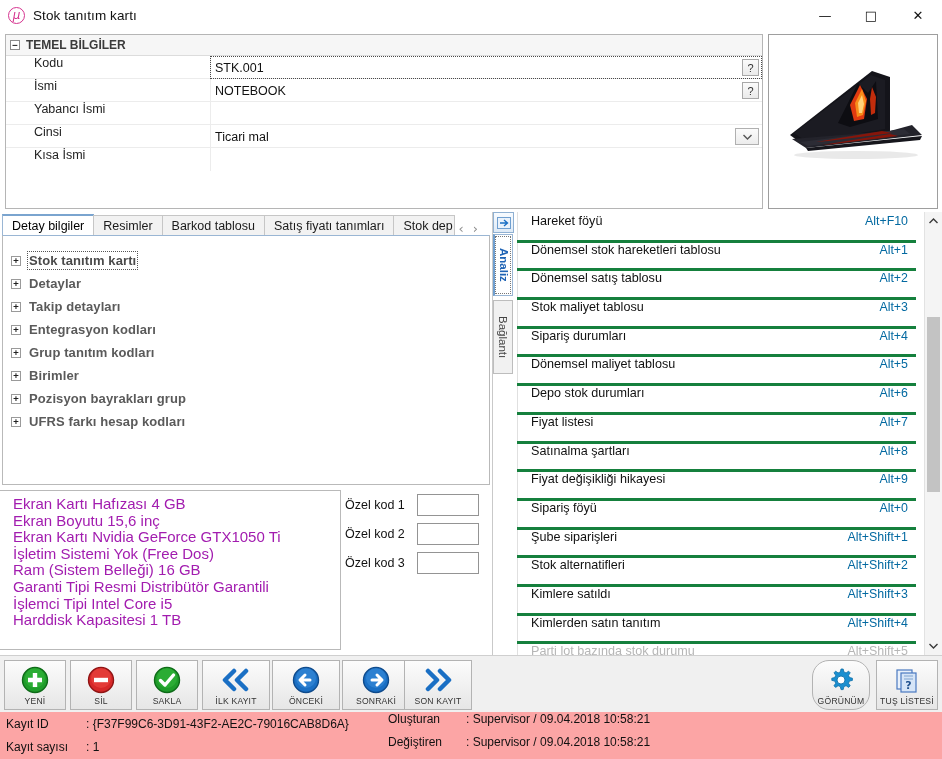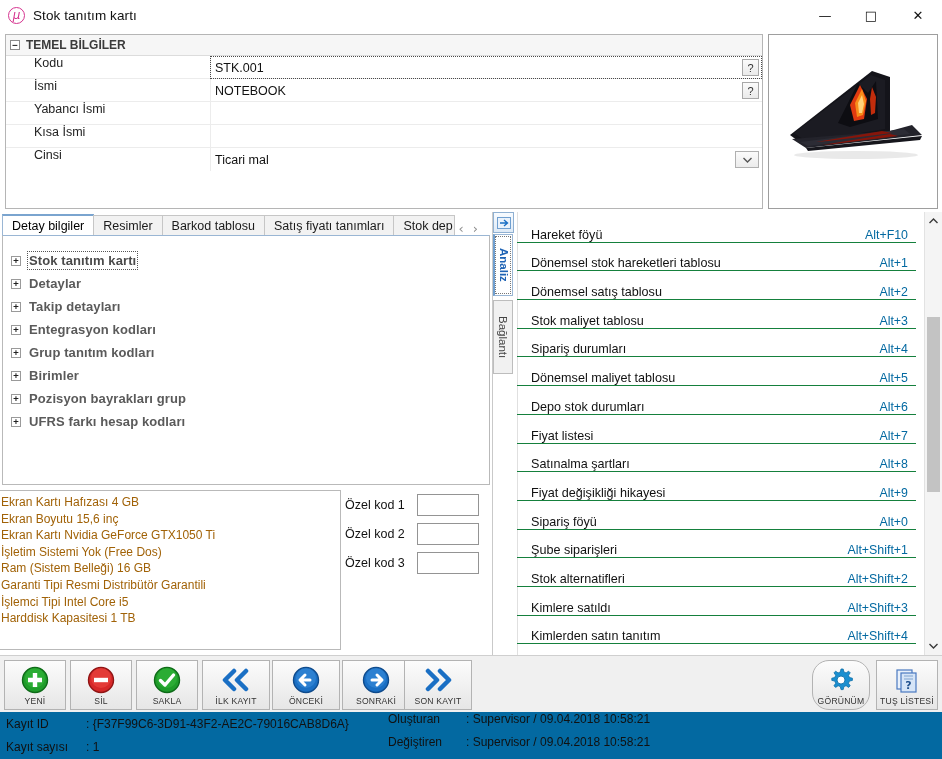--- a/index.html
+++ b/index.html
@@ -156,22 +156,22 @@
   .tree-item .expander { margin-right:8px; border-color:#9a9a9a; }
   .tree-item.selected .tlabel { outline:1px dotted #555; outline-offset:1px; color:#4a4a4a; }
 
   
   #spec-panel {
     position:absolute; left:-2px; top:490px; width:343px; height:160px;
     border:1px solid #b9b9b9; background:#ffffff;
     padding:4px 0 0 2px; overflow:hidden;
   }
   .spec-line {
-    height:16.6px; font-size:12px; color:#a16207; white-space:nowrap;
-    padding-left:0px;
+    height:16.6px; font-size:15px; color:#a21caf; white-space:nowrap;
+    padding-left:12px;
   }
 
   
   #ozel-panel { position:absolute; left:345px; top:490px; width:145px; height:160px; }
   .okrow { display:flex; align-items:center; height:29px; margin-bottom:0px; }
   .oklabel { width:72px; font-size:12.5px; color:#111; }
   .okinput {
     width:62px; height:22px; border:1px solid #949494; background:#fff;
   }
 
@@ -211,24 +211,24 @@
     width:21px; height:21px;
     background:linear-gradient(#f7fbff,#dfeaf6);
     border:1px solid #8fb0d2;
     display:flex; align-items:center; justify-content:center;
   }
   #menu-list {
     position:absolute; left:24px; top:0; right:26px; top:0; bottom:0;
     padding-top:2px;
   }
   .mrow {
-    height:28.7px; display:flex; align-items:flex-end;
+    height:28.7px; display:flex; align-items:flex-start;
     padding:0 8px 0 14px;
     font-size:12.6px; color:#111;
-    border-bottom:1px solid #15803d;
+    border-bottom:3px solid #15803d;
   }
   .mrow .mlabel { flex:1 1 auto; white-space:nowrap; overflow:hidden; }
   .mrow .mkey { flex:0 0 auto; color:#0369a1; font-size:12.4px; }
   .mrow.cut { color:#b6b6b6; }
   .mrow.cut .mkey { color:#b6b6b6; }
   #menu-sep {
     position:absolute; left:24px; top:0; width:1px; bottom:0; background:#e0e0e0;
   }
   #mscroll {
     position:absolute; right:0; top:0; width:18px; bottom:0;
@@ -262,21 +262,21 @@
   .tbtn .ticon { height:30px; display:flex; align-items:center; justify-content:center; }
   .tbtn .tlab {
     font-size:8.6px; color:#333; letter-spacing:.2px; margin-top:1px;
     white-space:nowrap;
   }
   .tbtn.wide { width:68px; }
 
   
   #statusbar {
     position:absolute; left:0; top:712px; width:942px; height:47px;
-    background:#0369a1;
+    background:#fca5a5;
     font-size:12px; color:#111;
   }
   .srow { height:23px; display:flex; align-items:center; }
   .scell-lab { width:86px; padding-left:6px; white-space:nowrap; }
   .scell-val { white-space:nowrap; }
   .scell-lab2 { width:78px; padding-left:0px; white-space:nowrap; }
   .sgroup2 { position:absolute; left:388px; display:flex; align-items:center; }
 </style>
 </head>
 <body>
@@ -310,32 +310,32 @@
       <div class="fval">NOTEBOOK</div>
       <div class="qbtn">?</div>
     </div>
 
     <div class="frow">
       <div class="flabel">Yabancı İsmi</div>
       <div class="fval"></div>
     </div>
 
     <div class="frow">
-      <div class="flabel">Kısa İsmi</div>
-      <div class="fval"></div>
-    </div>
-
-    <div class="frow">
       <div class="flabel">Cinsi</div>
       <div class="fval">Ticari mal</div>
       <div class="ddbtn">
         <svg width="9" height="6" viewBox="0 0 9 6">
             <path d="M0.5 1 L4.5 5 L8.5 1" stroke="#555" stroke-width="1.4" fill="none"></path>
           </svg>
       </div>
+    </div>
+
+    <div class="frow">
+      <div class="flabel">Kısa İsmi</div>
+      <div class="fval"></div>
     </div>
   </div>
 
   <div id="img-panel">
     <svg width="162" height="150" viewBox="0 0 162 150">
       <rect x="0" y="0" width="162" height="150" fill="#ffffff"></rect>
 
       <g>
         <polygon points="18,88 100,24 118,30 118,86 34,100" fill="#14141a"></polygon>
         <polygon points="22,86 99,28 113,33 113,82 35,95" fill="#1b1b22"></polygon>

